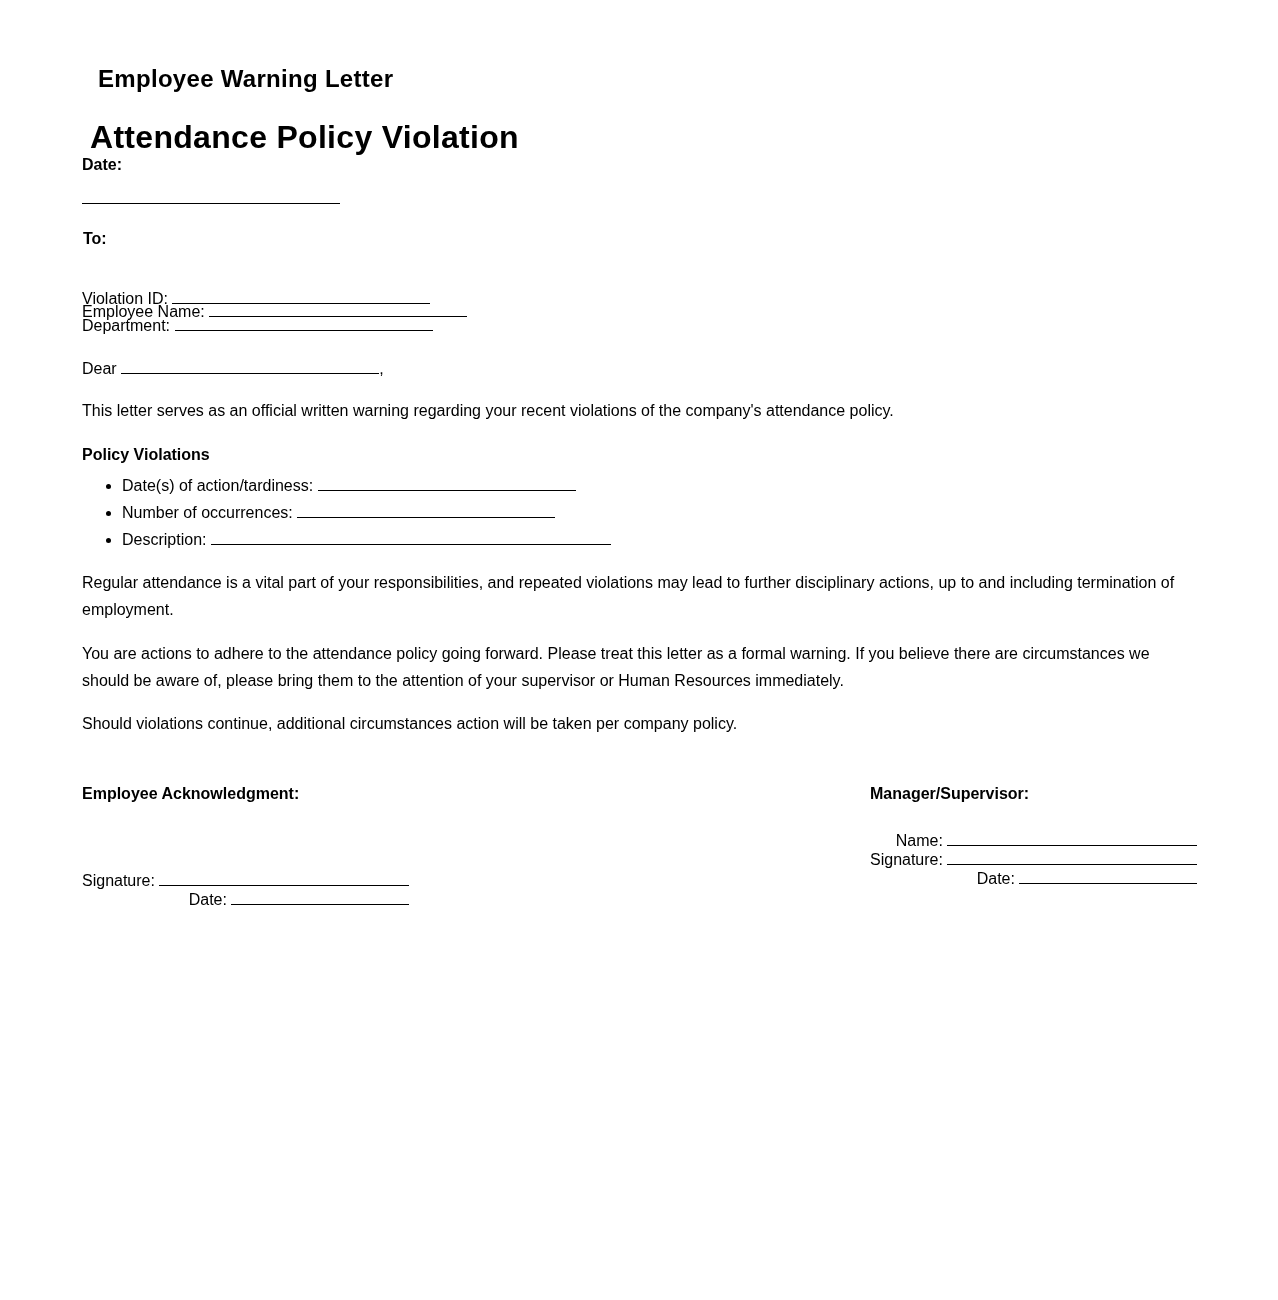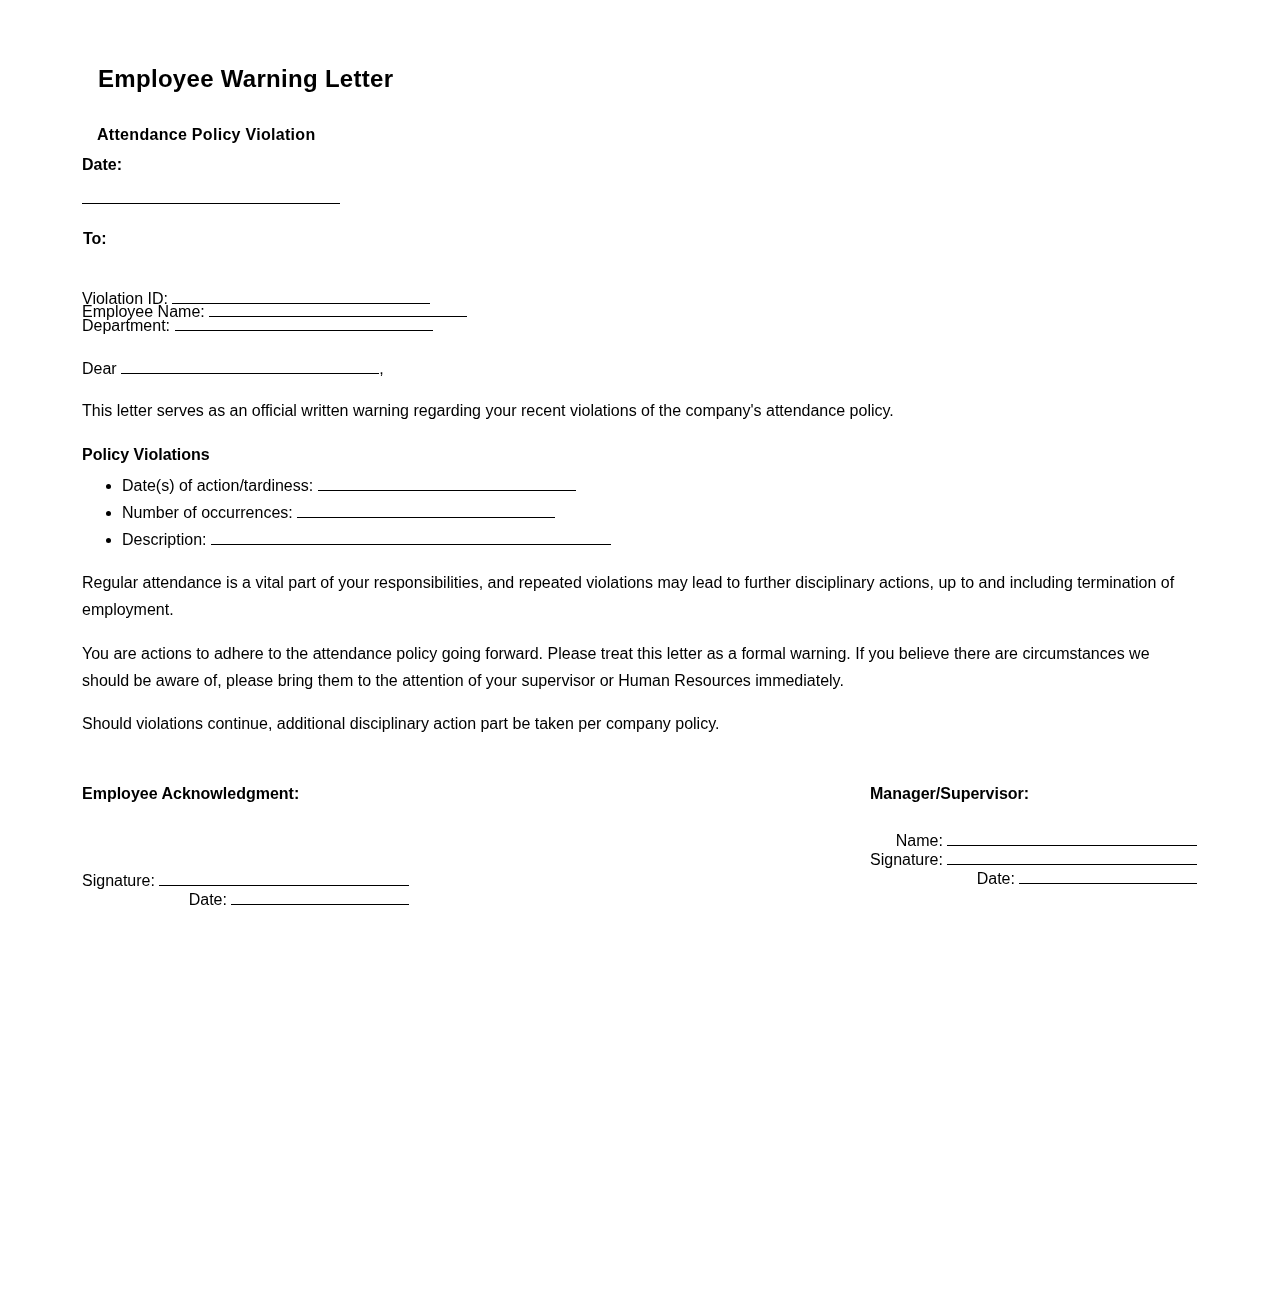--- a/index.html
+++ b/index.html
@@ -2,21 +2,21 @@
 <html><head>
 <meta charset="utf-8">
 <style>
   html, body { margin: 0; padding: 0; background: #ffffff; }
   body {
     width: 1278px; height: 1300px; position: relative; overflow: hidden;
     font-family: "Liberation Sans", sans-serif; color: #000; font-size: 16px;
   }
   .page { position: absolute; left: 82px; top: 0; width: 1116px; }
   h1 { font-size: 24px; font-weight: bold; margin: 16px; position: absolute; top: 49px; left: 0; letter-spacing: 0.3px; white-space: nowrap; text-align: center; }
-  h2 { font-size: 16px; font-weight: bold; margin: 15px; position: absolute; top: 111px; left: 0; letter-spacing: 0.3px; white-space: nowrap; }
+  h2 { font-size: 32px; font-weight: bold; margin: 8px; position: absolute; top: 111px; left: 0; letter-spacing: 0.3px; white-space: nowrap; }
   .abs { position: absolute; left: 0; white-space: nowrap; }
   .bold { font-weight: bold; }
   .blank { display: inline-block; border-bottom: 1px solid #000; vertical-align: baseline; height: 14px; }
   .line { position: absolute; height: 1px; background: #000; }
   ul { position: absolute; left: 0; top: 475px; margin: 0; padding-left: 40px; list-style: disc; }
   ul li { height: 27px; line-height: 22px; white-space: nowrap; }
   p.para { position: absolute; left: 0; margin: 0; line-height: 27px; width: 1110px; }
   .sig { position: absolute; line-height: 18px; white-space: nowrap; text-align: right; }
 </style>
 </head>
@@ -64,21 +64,21 @@
       <span class="blank" style="width:258px;"></span>
     </li>
     <li>
       <span>Description:</span>
       <span class="blank" style="width:400px;"></span>
     </li>
   </ul>
 
   <p class="para" style="top:569px;">Regular attendance is a vital part of your responsibilities, and repeated violations may lead to further disciplinary actions, up to and including termination of employment.</p>
   <p class="para" style="top:640px;">You are actions to adhere to the attendance policy going forward. Please treat this letter as a formal warning. If you believe there are circumstances we should be aware of, please bring them to the attention of your supervisor or Human Resources immediately.</p>
-  <p class="para" style="top:710px;">Should violations continue, additional disciplinary action part be taken per company policy.</p>
+  <p class="para" style="top:710px;">Should violations continue, additional circumstances action will be taken per company policy.</p>
 
   <div class="abs bold" style="top:785px;">Employee Acknowledgment:</div>
   <div class="sig" style="left:0; top:871px;">
     <div>
       <span>Signature:</span>
       <span class="blank" style="width:250px;"></span>
     </div>
     <div>
       <span>Date:</span>
       <span class="blank" style="width:178px;"></span>

